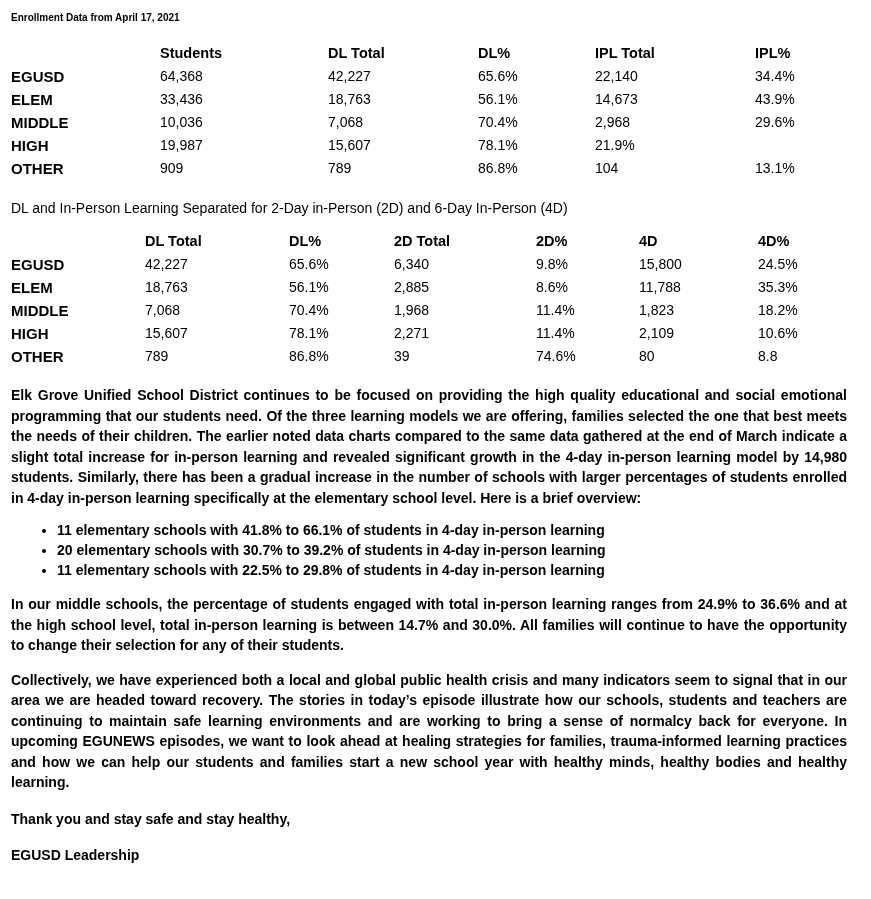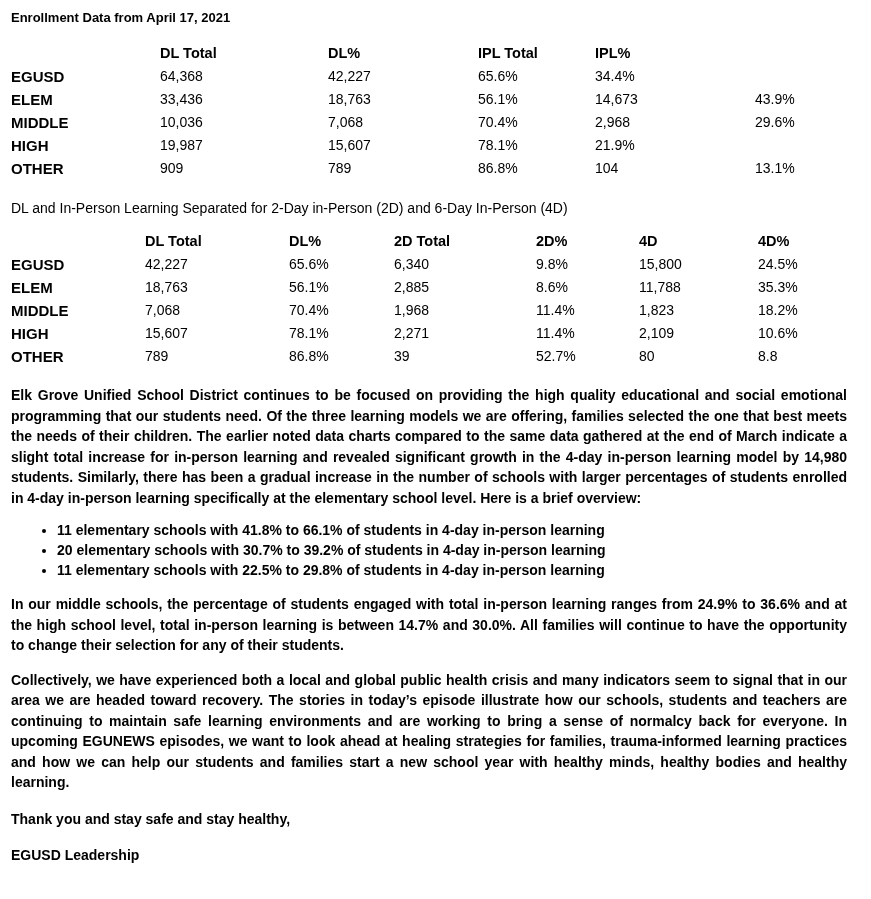--- a/index.html
+++ b/index.html
@@ -13,21 +13,21 @@
     font-size: 14px;
   }
   .page {
     width: 871px;
     height: 899px;
     padding: 8px 24px 0 11px;
     background: #ffffff;
   }
   .doc-title {
     font-weight: bold;
-    font-size: 13px;
+    font-size: 10px;
     line-height: 20px;
   }
   .section-heading {
     font-weight: normal;
     font-size: 14px;
     line-height: 20px;
     margin-top: 12px;
   }
   
   .tbl { margin-top: 14px; }
@@ -73,30 +73,32 @@
 <body>
 
 <div class="page">
 
   <div class="doc-title">Enrollment Data from April 17, 2021</div>
 
 
   <div class="tbl tbl1">
     <div class="tr">
       <div class="td"></div>
+      <div class="td th">Students</div>
       <div class="td th">DL Total</div>
       <div class="td th">DL%</div>
       <div class="td th">IPL Total</div>
       <div class="td th">IPL%</div>
     </div>
     <div class="tr">
       <div class="td row-label">EGUSD</div>
       <div class="td val">64,368</div>
       <div class="td val">42,227</div>
       <div class="td val">65.6%</div>
+      <div class="td val">22,140</div>
       <div class="td val">34.4%</div>
     </div>
     <div class="tr">
       <div class="td row-label">ELEM</div>
       <div class="td val">33,436</div>
       <div class="td val">18,763</div>
       <div class="td val">56.1%</div>
       <div class="td val">14,673</div>
       <div class="td val">43.9%</div>
     </div>
@@ -171,21 +173,21 @@
       <div class="td val">2,271</div>
       <div class="td val">11.4%</div>
       <div class="td val">2,109</div>
       <div class="td val">10.6%</div>
     </div>
     <div class="tr">
       <div class="td row-label">OTHER</div>
       <div class="td val">789</div>
       <div class="td val">86.8%</div>
       <div class="td val">39</div>
-      <div class="td val">52.7%</div>
+      <div class="td val">74.6%</div>
       <div class="td val">80</div>
       <div class="td val">8.8</div>
     </div>
   </div>
 
   <div class="para para-intro">Elk Grove Unified School District continues to be focused on providing the high quality educational and social emotional programming that our students need. Of the three learning models we are offering, families selected the one that best meets the needs of their children. The earlier noted data charts compared to the same data gathered at the end of March indicate a slight total increase for in-person learning and revealed significant growth in the 4-day in-person learning model by 14,980 students. Similarly, there has been a gradual increase in the number of schools with larger percentages of students enrolled in 4-day in-person learning specifically at the elementary school level. Here is a brief overview:</div>
 
   <ul class="bullet-list">
     <li>11 elementary schools with 41.8% to 66.1% of students in 4-day in-person learning</li>
     <li>20 elementary schools with 30.7% to 39.2% of students in 4-day in-person learning</li>

